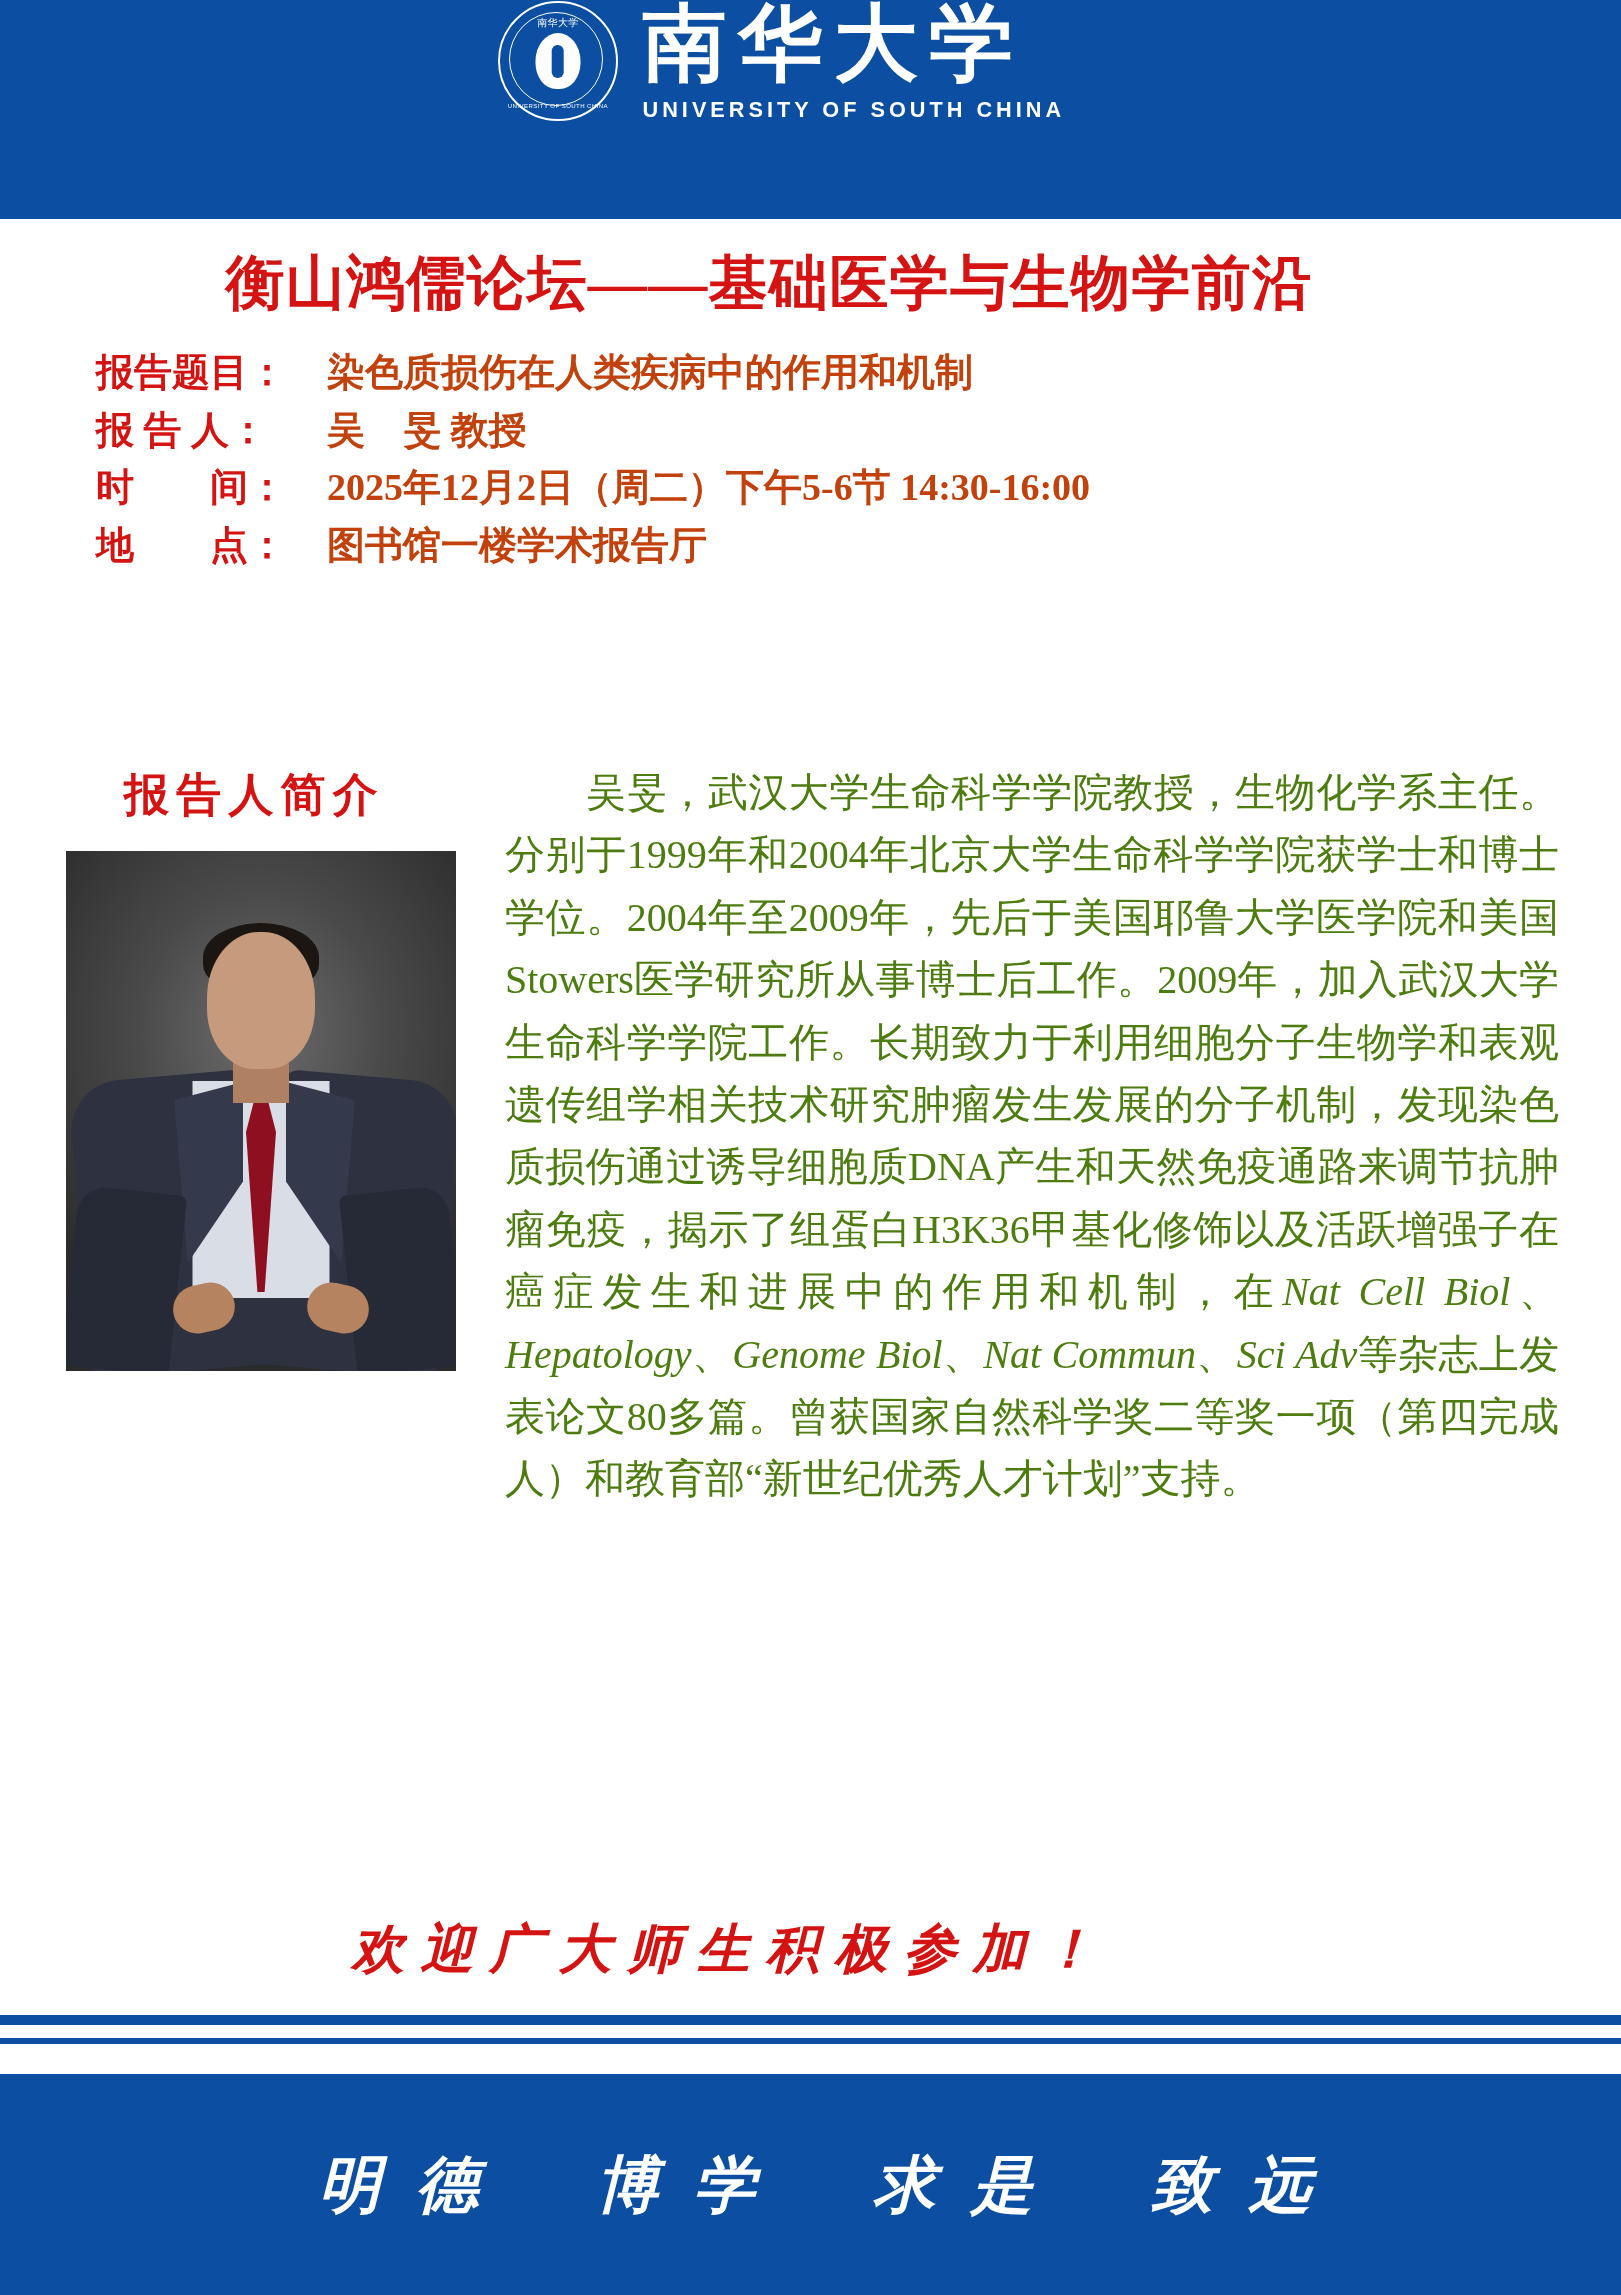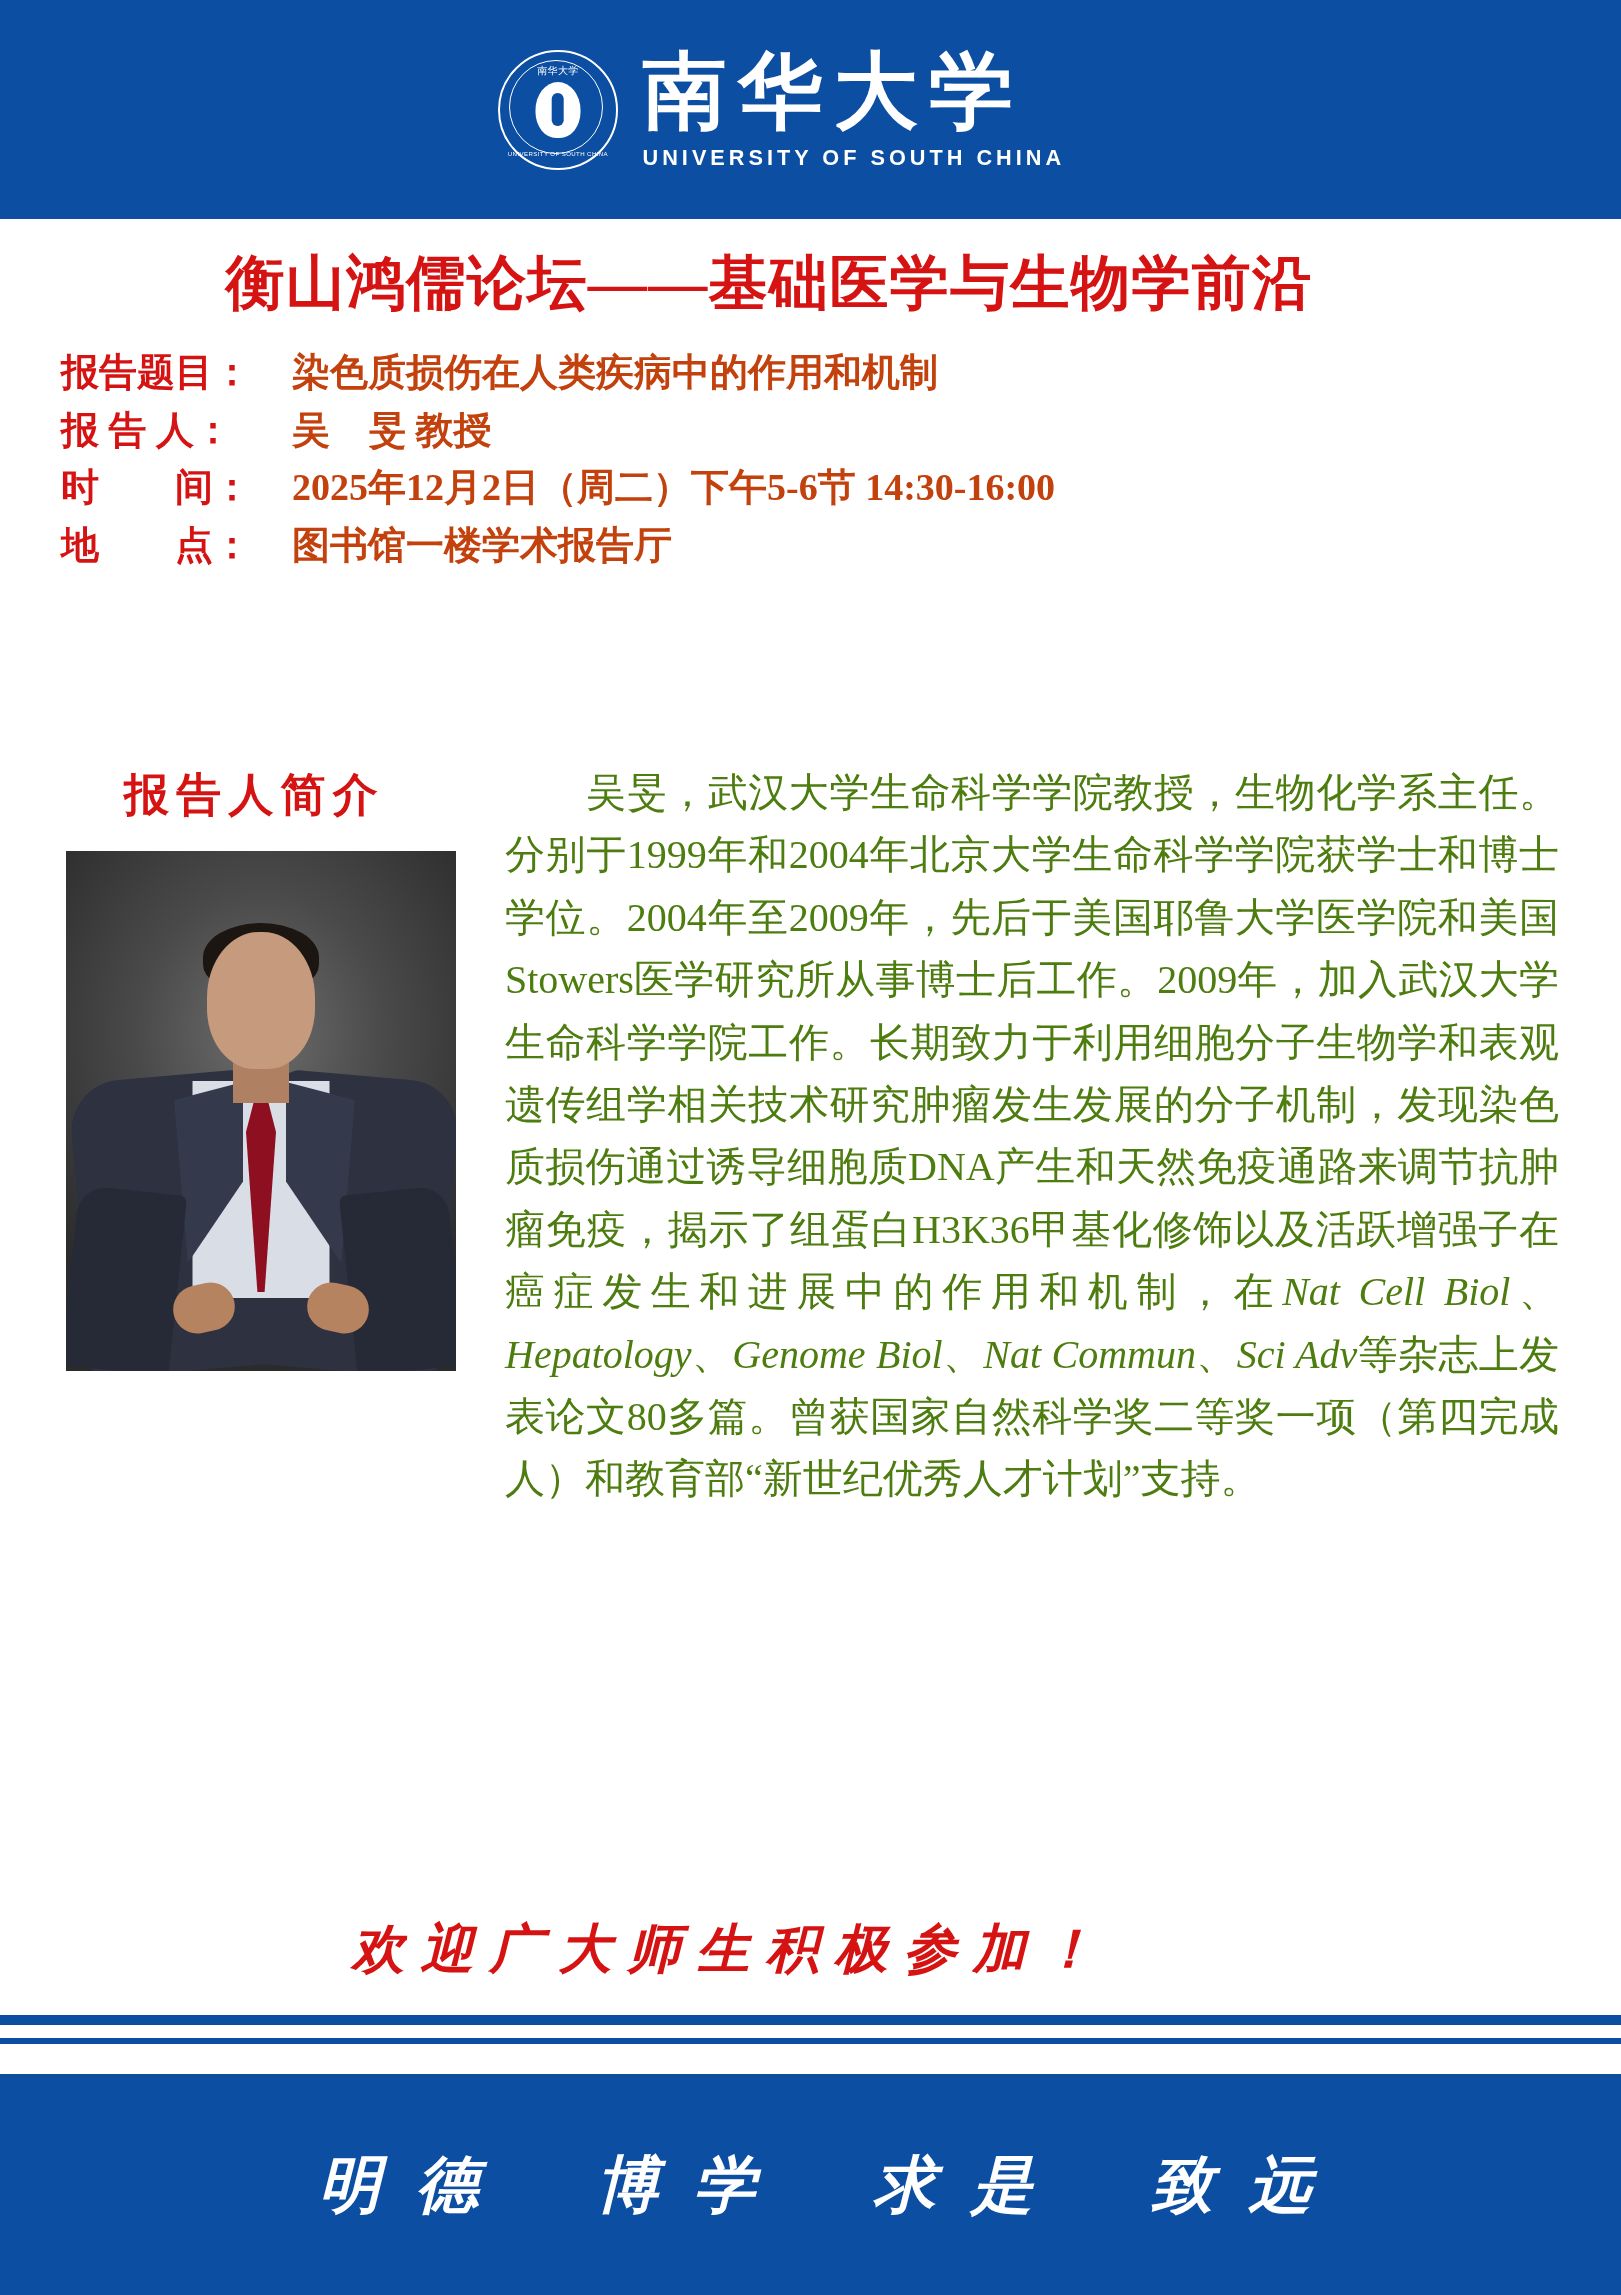--- a/index.html
+++ b/index.html
@@ -16,21 +16,21 @@
   }
 
   
   .header-band {
     position: absolute;
     left: 0; top: 0;
     width: 1621px;
     height: 219px;
     background: #0b4ea2;
     display: flex;
-    align-items: center;
+    align-items: flex-start;
     justify-content: center;
   }
   .logo-row {
     display: flex;
     align-items: center;
     gap: 24.6px;
     transform: translateX(-29px);
   }
   .seal {
     width: 116px;
@@ -128,20 +128,21 @@
     white-space: nowrap;
   }
   .info-label {
     color: #d61313;
     font-size: 38px;
     font-weight: 700;
     width: 231px;
     flex: 0 0 231px;
     letter-spacing: 0px;
     font-family: "Liberation Serif", serif;
+    margin-left: 35px;
   }
   .info-value {
     color: #c2410c;
     font-size: 38px;
     font-weight: 700;
     font-family: "Liberation Serif", serif;
   }
 
   
   .bio-heading {

